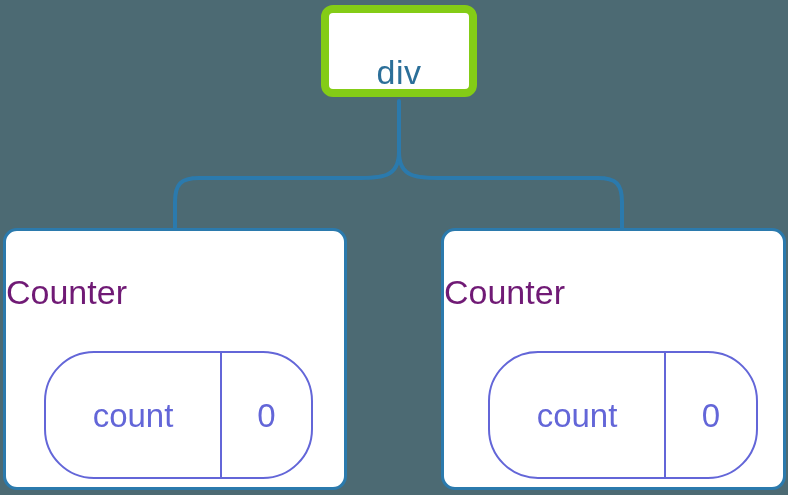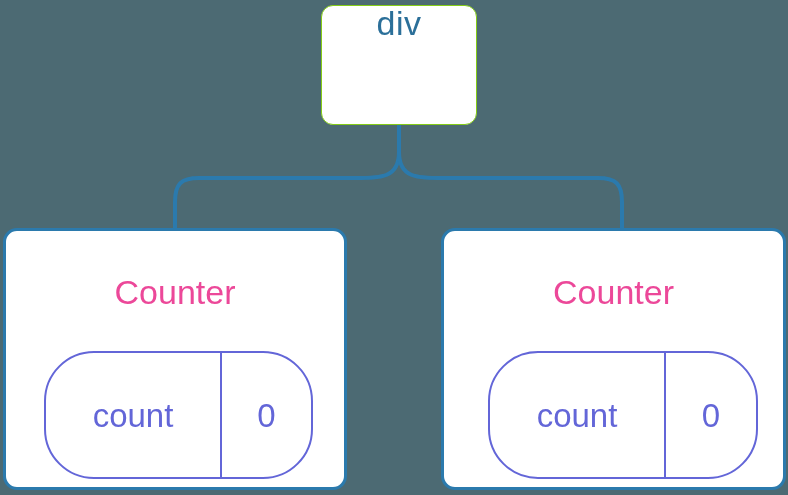--- a/index.html
+++ b/index.html
@@ -29,27 +29,27 @@
     height: 495px;
     z-index: 1;
   }
 
   
   .node-root {
     position: absolute;
     left: 321px;
     top: 5px;
     width: 156px;
-    height: 120px;
+    height: 92px;
     box-sizing: border-box;
     background: #ffffff;
-    border: 1px solid #84cc16;
+    border: 8px solid #84cc16;
     border-radius: 12px;
     display: flex;
-    align-items: flex-start;
+    align-items: flex-end;
     justify-content: center;
     z-index: 2;
   }
   .node-root-label {
     font-size: 34px;
     color: #2b6f99;
     letter-spacing: 0.5px;
     line-height: 1;
   }
 
@@ -71,23 +71,22 @@
   #card-right {
     left: 441px;
     width: 345px;
   }
 
   .card-title {
     position: absolute;
     left: 0;
     right: 0;
     top: 44px;
-    text-align: center;
     font-size: 34px;
-    color: #ec4899;
+    color: #701a75;
     line-height: 1;
   }
 
   
   .pill {
     position: absolute;
     top: 120px;
     height: 128px;
     box-sizing: border-box;
     border: 2px solid #6366d8;

